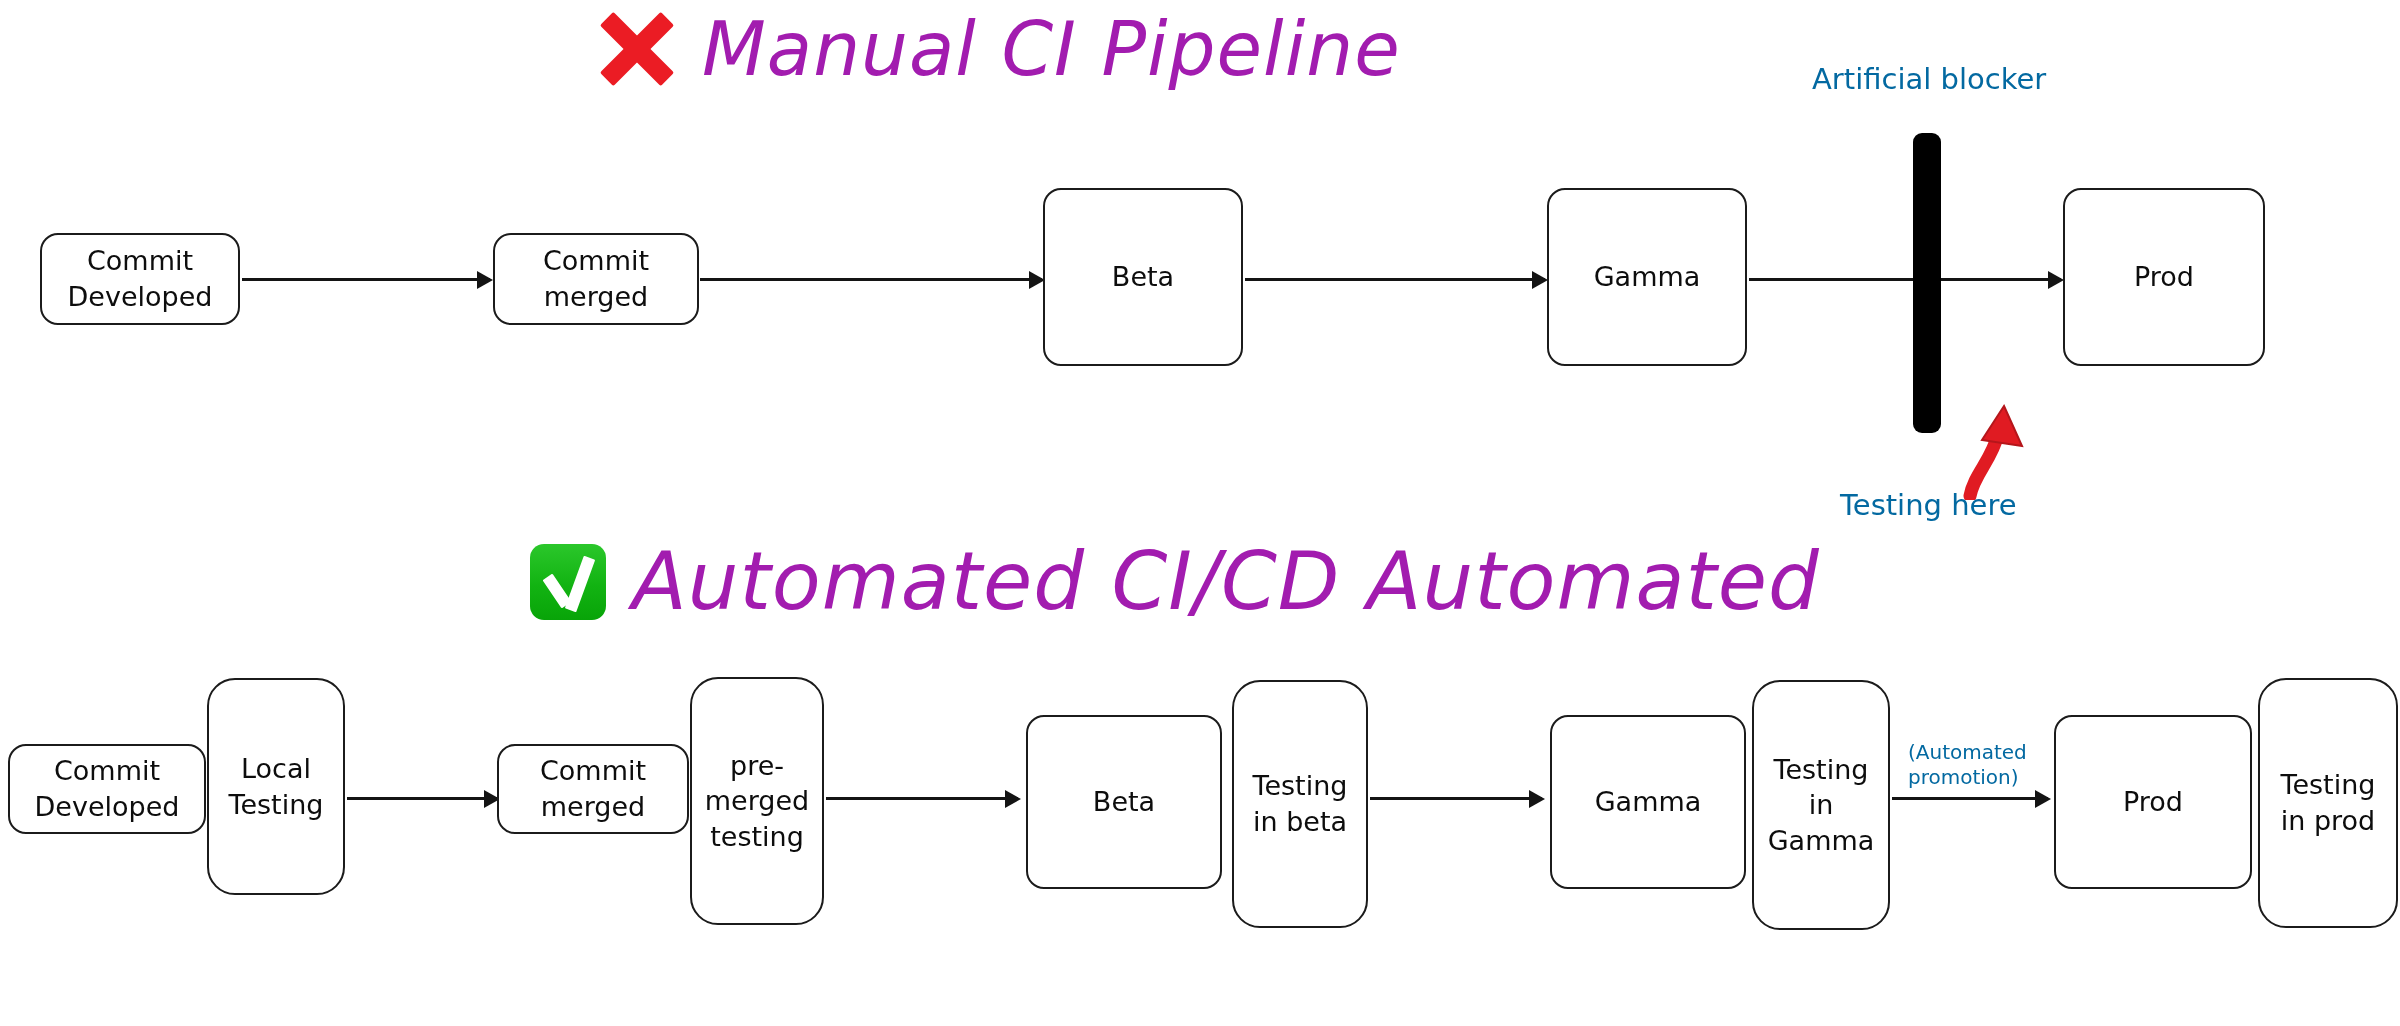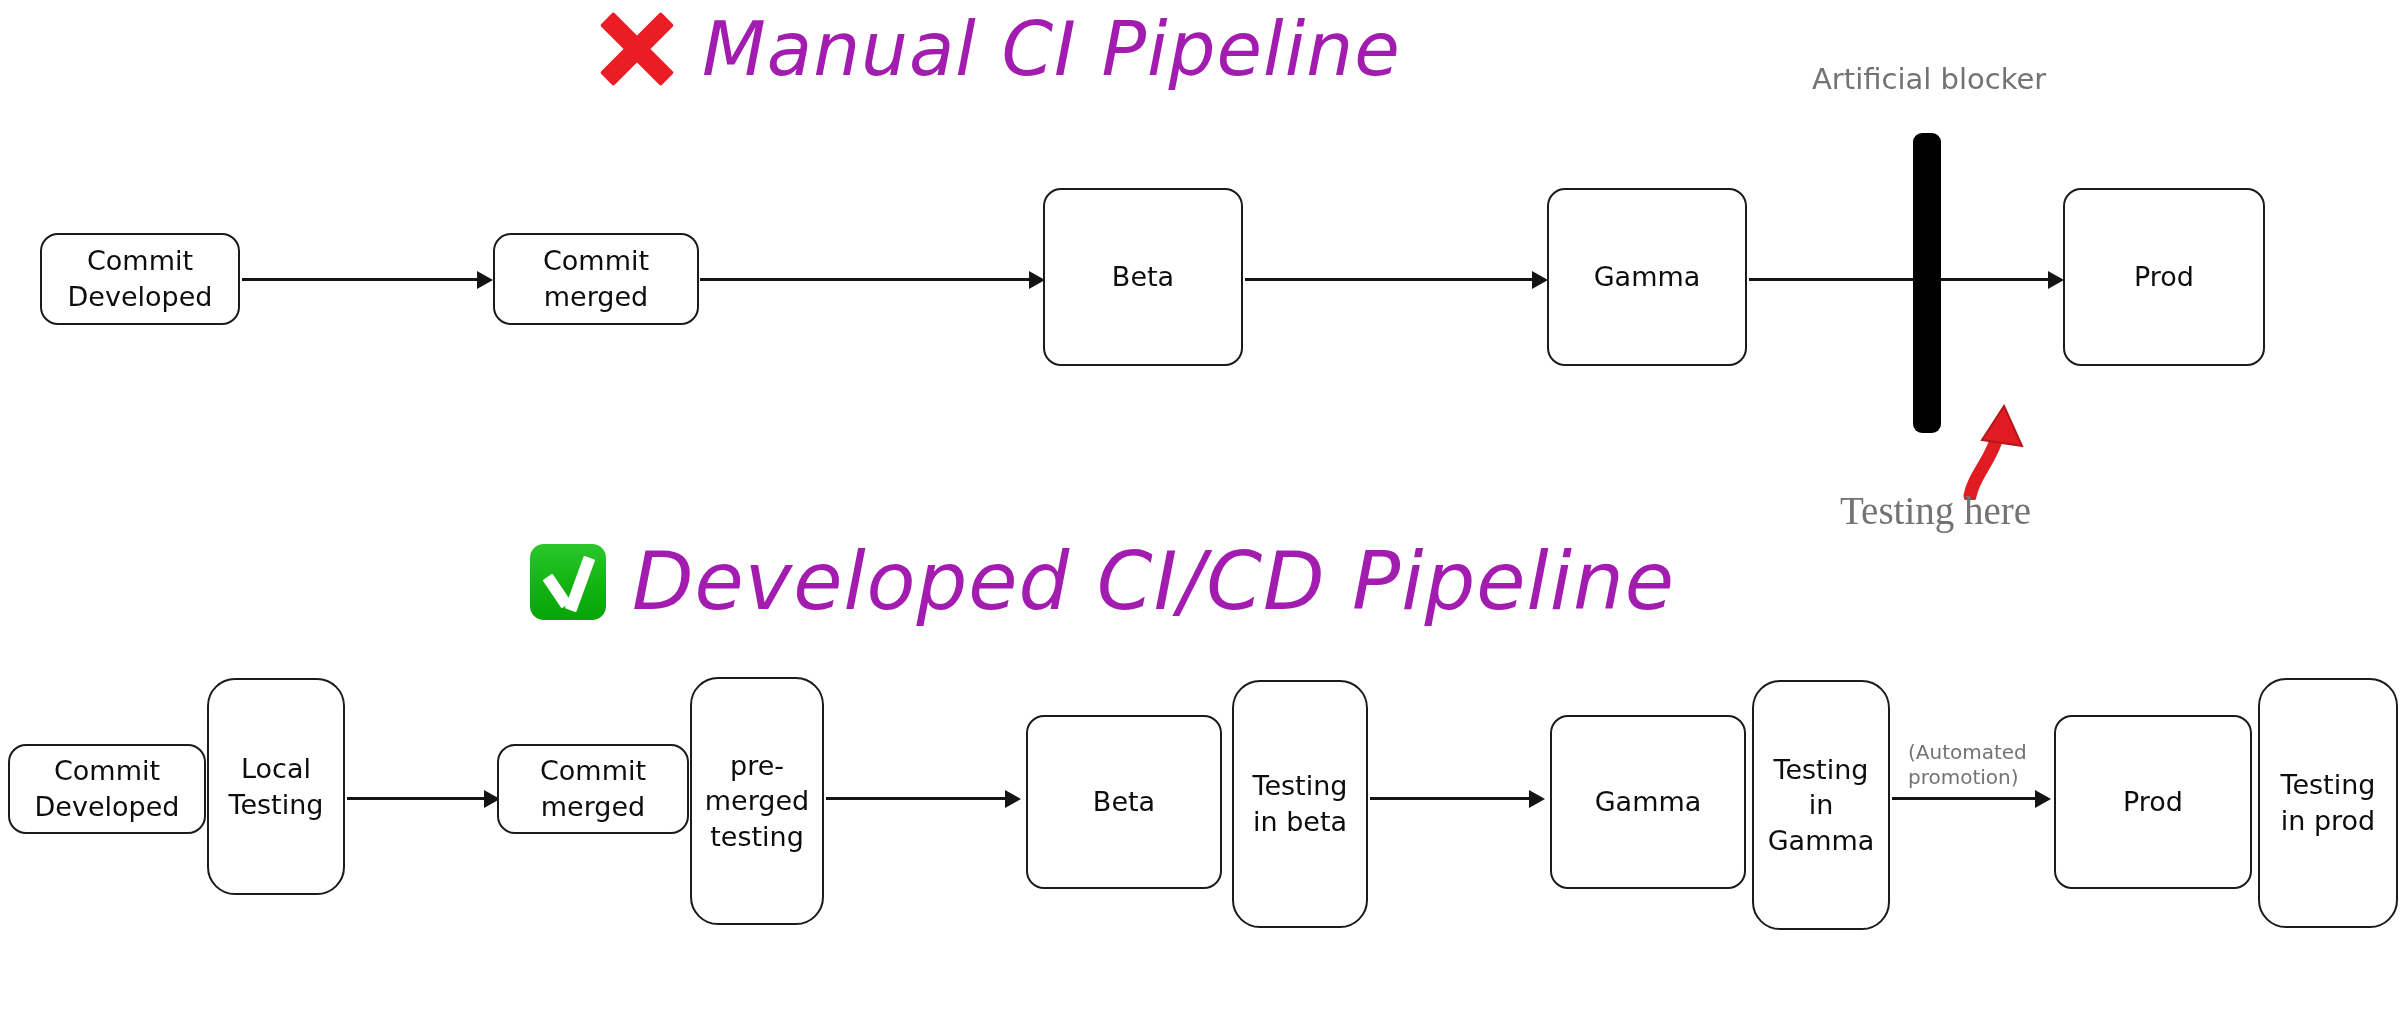--- a/index.html
+++ b/index.html
@@ -128,27 +128,27 @@
 
   
   .blocker {
     position: absolute;
     background: #000000;
     border-radius: 9px;
     z-index: 5;
   }
   .annot {
     position: absolute;
-    color: #737373;
+    color: #0369a1;
     font-family: "DejaVu Sans", sans-serif;
     white-space: nowrap;
     z-index: 6;
   }
   #blocker-label { left: 1812px; top: 62px; font-size: 29px; }
-  #testing-here-label { left: 1840px; top: 488px; font-size: 39px; font-family: Liberation Serif, serif; }
+  #testing-here-label { left: 1840px; top: 488px; font-size: 29px; }
   #auto-promo-label {
     left: 1908px; top: 740px;
     font-size: 20px;
     white-space: normal;
     width: 128px;
     text-align: left;
     line-height: 1.25;
   }
 
   .red-arrow { position: absolute; z-index: 6; }
@@ -218,21 +218,21 @@
 
   <div class="node" style="left:2063px; top:188px; width:202px; height:178px;">
     <span style="white-space:pre-line">Prod</span>
   </div>
 
   <div class="title" id="title-auto">
     <div class="check-emoji">
       <div class="stroke1"></div>
         <div class="stroke2"></div>
     </div>
-    <div class="title-text">Developed CI/CD Pipeline</div>
+    <div class="title-text">Automated CI/CD Automated</div>
   </div>
 
   <div class="node" style="left:8px; top:744px; width:198px; height:90px;">
     <span style="white-space:pre-line">Commit
 Developed</span>
   </div>
 
   <div class="node tall" style="left:207px; top:678px; width:138px; height:217px;">
     <span style="white-space:pre-line">Local
 Testing</span>

